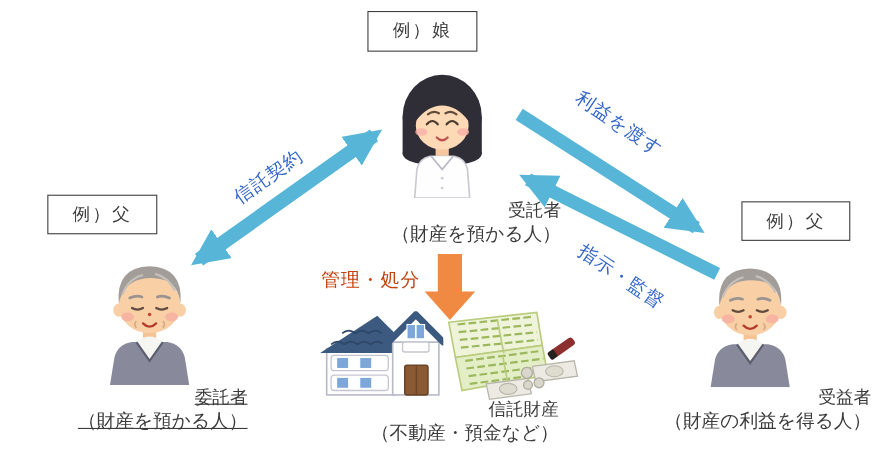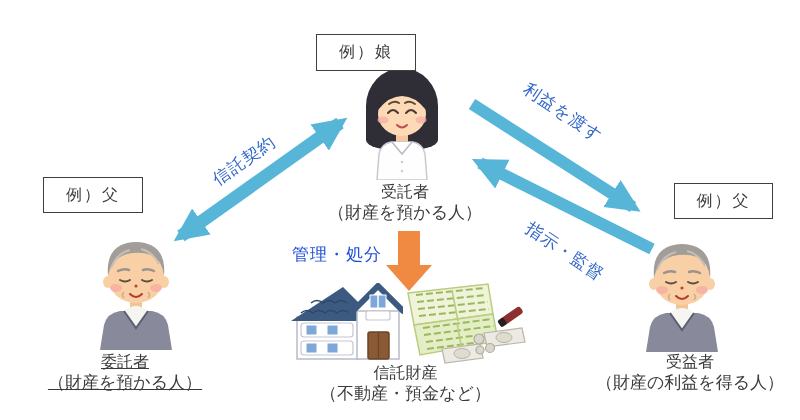--- a/index.html
+++ b/index.html
@@ -3,29 +3,29 @@
 <meta charset="utf-8">
 <style>
   html,body{margin:0;padding:0;background:#fff;}
   .canvas{position:relative;width:800px;height:420px;background:#ffffff;overflow:hidden;
           font-family:"Liberation Sans","DejaVu Sans",sans-serif;}
   .overlay{position:absolute;left:0;top:0;width:800px;height:420px;z-index:3;pointer-events:none;}
   .illus{position:absolute;z-index:2;}
   .tag-box{position:absolute;z-index:4;border:1px solid #3f3f3f;background:#fff;
            display:flex;align-items:center;justify-content:center;
            font-size:16px;color:#3b3b3b;letter-spacing:2px;}
-  .caption{position:absolute;z-index:4;text-align:center;font-size:16px;color:#3b3b3b;line-height:21px;white-space:nowrap;}
+  .caption{position:absolute;z-index:4;text-align:right;font-size:16px;color:#3b3b3b;line-height:21px;white-space:nowrap;}
   .caption .sub{font-size:17px;}
   .arrow-label{position:absolute;z-index:4;font-size:17px;color:#3266c8;letter-spacing:1px;
                text-align:center;white-space:nowrap;}
   #lbl-contract{left:183px;top:149px;width:122px;transform:rotate(-35deg);}
   #lbl-benefits{left:497px;top:101px;width:132px;transform:rotate(34deg);}
   #lbl-supervise{left:499px;top:240px;width:132px;transform:rotate(34deg);}
-  #lbl-manage{left:281px;top:243px;width:112px;color:#1d4ed8;}
-  #box-daughter{left:316px;top:10px;width:98px;height:35px;margin-top:24px;}
+  #lbl-manage{left:281px;top:243px;width:112px;color:#c2410c;}
+  #box-daughter{left:334px;top:10px;width:98px;height:35px;}
   #box-father-left{left:43px;top:177px;width:98px;height:34px;}
   #box-father-right{left:674px;top:183px;width:97px;height:34px;}
   #cap-trustee{left:300px;top:181px;width:210px;}
   #cap-settlor{left:25px;top:351px;width:200px;text-decoration:underline;}
   #cap-beneficiary{left:588px;top:351px;width:204px;}
   #cap-assets{left:303px;top:362px;width:205px;}
 </style>
 </head>
 <body>
 

